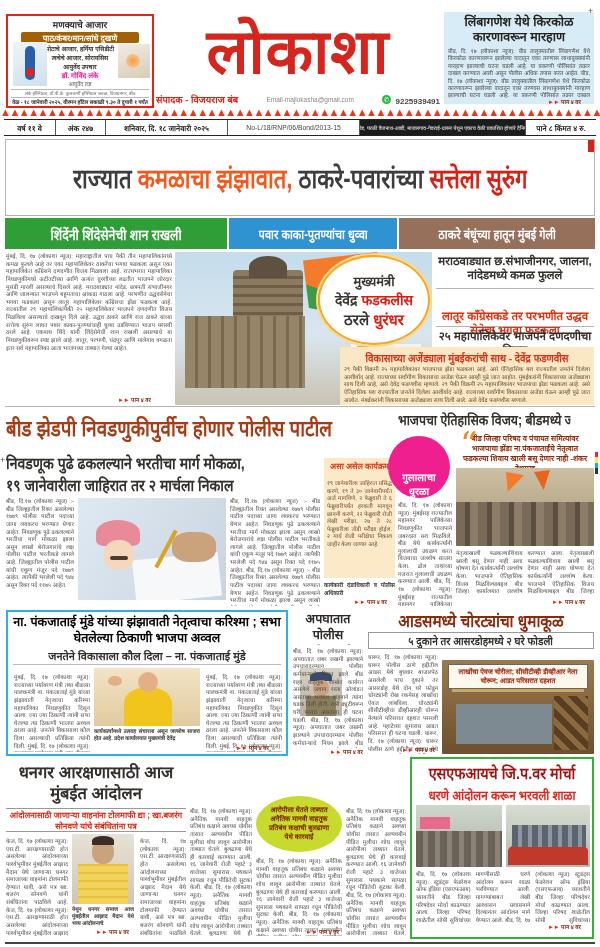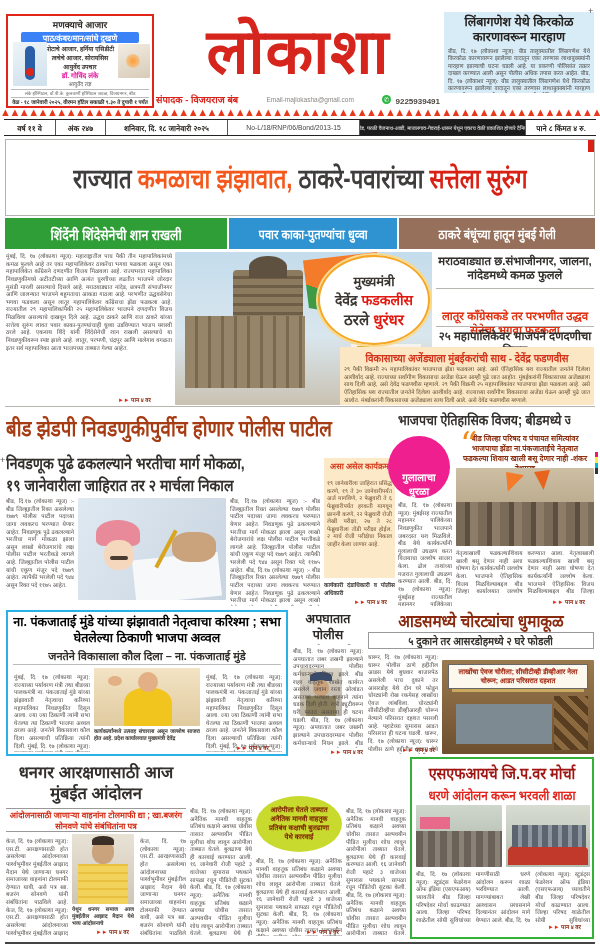--- a/index.html
+++ b/index.html
@@ -24,21 +24,21 @@
   .quotebox::after{content:"”";position:absolute;right:-2px;bottom:-22px;font-size:34px;color:#f08a1e;font-family:"DejaVu Serif",serif}
   .printmark{position:absolute;color:#555;font-size:9px}
 </style>
 </head>
 <body>
 
 <div class="page">
 
   <div class="abs" style="left:6px;top:14px;width:148px;height:94px;border:2.5px solid #e02418;background:#fff;text-align:center;padding:2px 3px;overflow:hidden">
     <div style="font-size:9px;font-weight:bold;color:#33302c">मणक्याचे आजार</div>
-    <div style="font-size:8px;font-weight:bold;color:#fff;background:#3b82f6;border-radius:2px;margin:1px 10px;padding:0 20px;white-space:nowrap;overflow:hidden">पाठ/कंबर/मान/सांधे दुखणे</div>
+    <div style="font-size:8px;font-weight:bold;color:#fff;background:#a16207;border-radius:2px;margin:1px 10px;padding:0 20px;white-space:nowrap;overflow:hidden">पाठ/कंबर/मान/सांधे दुखणे</div>
     <div class="ph" style="left:5px;top:26px;width:34px;height:44px;background:linear-gradient(160deg,#eef4f8,#cfe0ec)">
       <div class="abs" style="left:12px;top:4px;width:10px;height:34px;background:#2a5fa8;border-radius:5px"></div>
       <div class="abs" style="left:13px;top:26px;width:8px;height:8px;background:#e02418;border-radius:50%"></div>
     </div>
     <div class="ph" style="left:110px;top:28px;width:32px;height:34px;background:linear-gradient(160deg,#f2ece2,#d8ccb8)">
       <div class="abs" style="left:8px;top:10px;width:14px;height:14px;background:radial-gradient(#ff9b30,#e8d8c0);border-radius:50%"></div>
     </div>
     <div style="font-size:6.2px;font-weight:bold;color:#3a3632;margin-top:1px">पोटाचे आजार, हर्निया एसिडीटी</div>
     <div style="font-size:6.2px;font-weight:bold;color:#3a3632">त्वचेचे आजार, सोरायसिस</div>
     <div style="font-size:6.2px;font-weight:bold;color:#3a3632">आयुर्वेद उपचार</div>
@@ -54,21 +54,21 @@
     <div style="display:flex;justify-content:space-between;align-items:center;margin-top:2px">
       <span style="font-size:9.5px;font-weight:bold;color:#d6251d;white-space:nowrap">संपादक - विजयराज बंब</span>
       <span style="font-size:6.5px;color:#8a8683;white-space:nowrap">Email-majlokasha@gmail.com</span>
       <span style="white-space:nowrap">
         <span style="display:inline-block;width:9px;height:9px;background:#2bb741;border-radius:50%;color:#fff;font-size:6.5px;line-height:9px;text-align:center;vertical-align:middle">✆</span>
         <span style="font-size:8px;font-weight:bold;color:#4a4642">9225939491</span>
       </span>
     </div>
   </div>
 
-  <div class="abs" style="left:444px;top:12px;width:150px;height:81px;background:#d7ecf7;padding:3px 4px;overflow:hidden">
+  <div class="abs" style="left:444px;top:12px;width:150px;height:92px;background:#d7ecf7;padding:3px 4px;overflow:hidden">
     <div style="font-size:12.5px;line-height:1.18;font-weight:bold;color:#262320;text-align:center">लिंबागणेश येथे किरकोळ कारणावरून मारहाण</div>
     <div class="abs col" style="left:4px;top:36px;width:142px;height:50px;font-size:5.6px">बीड, दि. १७ (लोकाशा न्यूज): बीड तालुक्यातील लिंबागणेश येथे किरकोळ कारणावरून झालेल्या वादातून एका तरुणास लाथाबुक्क्यांनी मारहाण झाल्याची घटना घडली आहे. या प्रकरणी पोलिसांत तक्रार दाखल करण्यात आली असून पोलीस अधिक तपास करत आहेत. बीड, दि. १७ (लोकाशा न्यूज): बीड तालुक्यातील लिंबागणेश येथे किरकोळ कारणावरून झालेल्या वादातून एका तरुणास लाथाबुक्क्यांनी मारहाण झाल्याची घटना घडली आहे. या प्रकरणी पोलिसांत तक्रार दाखल करण्यात आली असून पोलीस अधिक तपास करत आहेत. </div>
     <span class="jump abs" style="left:104px;top:86px">पान ४ वर</span>
   </div>
 
   <div class="printmark" style="left:588px;top:6px">+</div>
 
   <div class="zigzag">▲▲▲▲▲▲▲▲▲▲▲▲▲▲▲▲▲▲▲▲▲▲▲▲▲▲▲▲▲▲▲▲▲▲▲▲▲▲▲▲▲▲▲▲▲▲▲▲▲▲▲▲▲▲▲▲▲▲▲▲▲▲▲▲▲▲▲▲▲▲</div>
 
   <div class="dateline">

